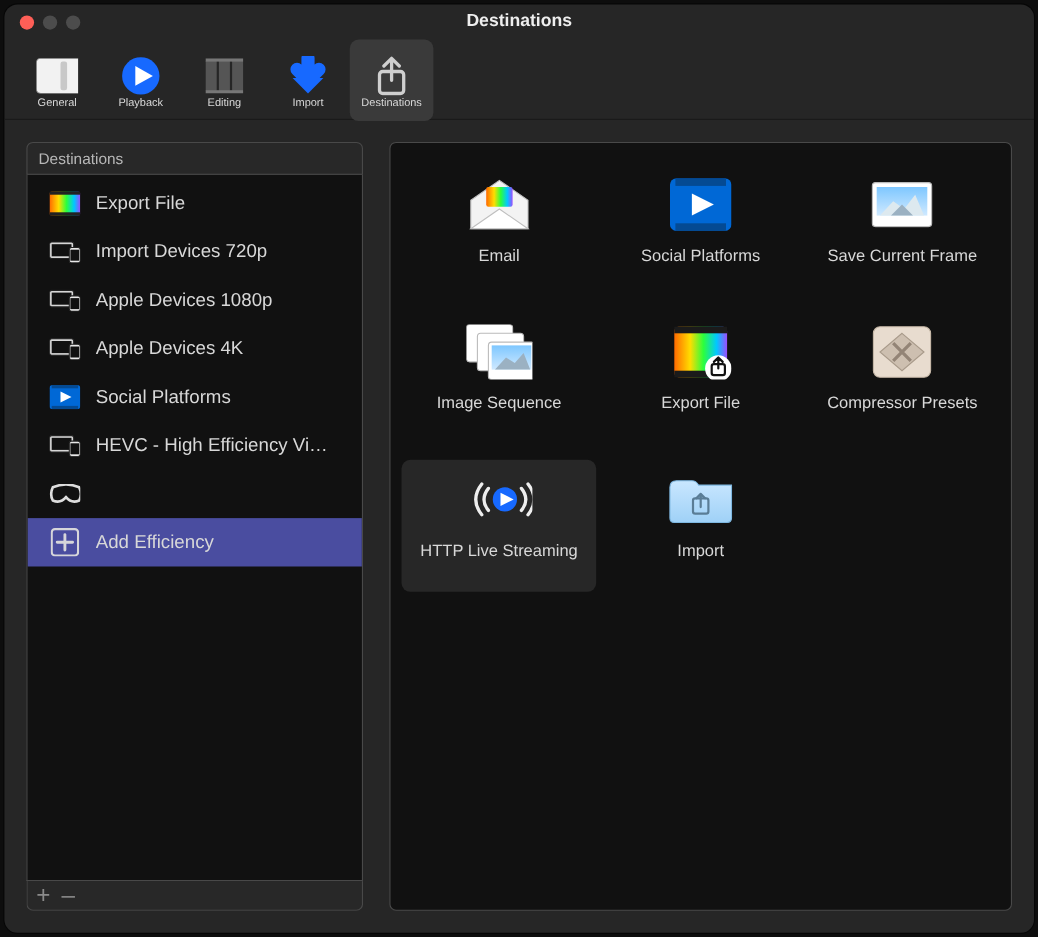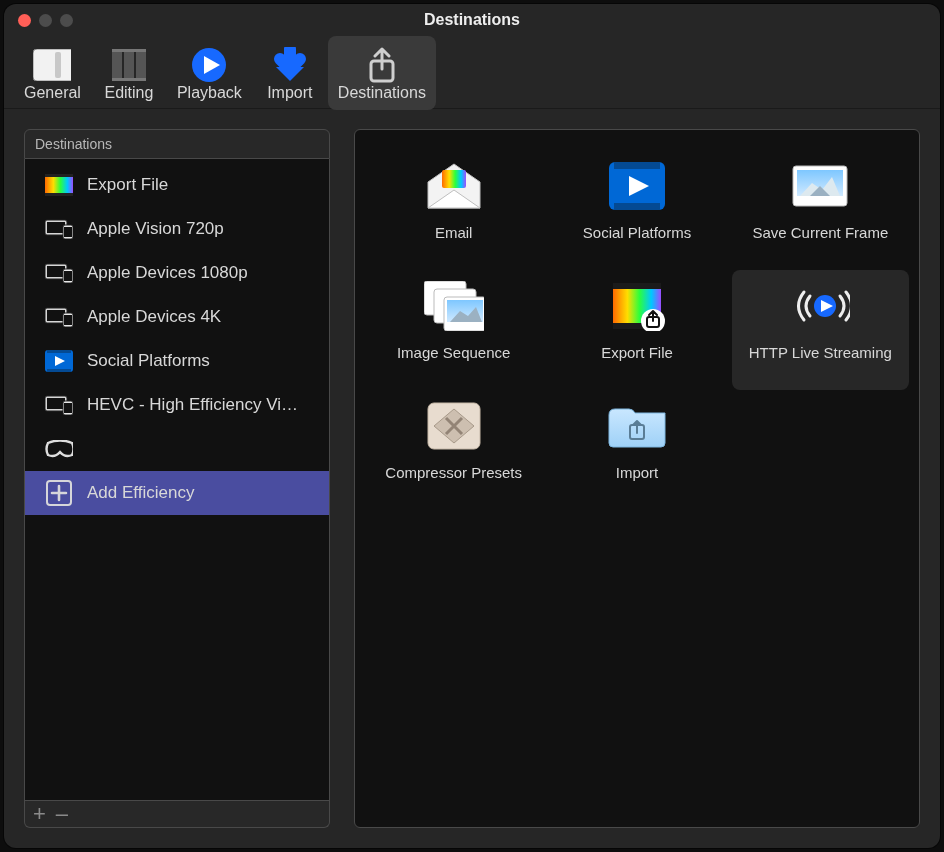--- a/index.html
+++ b/index.html
@@ -46,21 +46,21 @@
     display:flex;gap:0;padding:0 10px;height:72px;align-items:flex-start;
     border-bottom:1px solid #1a1a1a;
   }
   .toolbar .tb-item{
     display:flex;flex-direction:column;align-items:center;justify-content:center;
     padding:6px 10px 4px 10px;border-radius:8px;cursor:default;
     min-width:56px;height:64px;
   }
   .toolbar .tb-item.sel{background:var(--toolbar-sel)}
   .toolbar .tb-ico{width:38px;height:38px;display:flex;align-items:center;justify-content:center}
-  .toolbar .tb-lbl{color:var(--text);font-size:16px;margin-top:0}
+  .toolbar .tb-lbl{color:var(--text);font-size:10px;margin-top:0}
   
   .content{flex:1;display:flex;padding:20px 20px 20px 20px;gap:24px}
   .sidebar{width:306px;display:flex;flex-direction:column}
   .sidebar-head{
     height:28px;background:#282828;border:1px solid var(--border);
     border-top-left-radius:6px;border-top-right-radius:6px;
     display:flex;align-items:center;padding:0 10px;
     color:var(--text-dim);font-size:14px;
   }
   .sidebar-list{
@@ -80,21 +80,21 @@
     height:26px;border:1px solid var(--border);border-top:none;
     border-bottom-left-radius:6px;border-bottom-right-radius:6px;
     background:#282828;display:flex;align-items:center;padding:0 8px;gap:10px;
     color:#8a8a8a;font-size:22px;font-weight:300;line-height:18px;
   }
   .sidebar-footer span{cursor:default}
   
   .grid-area{
     flex:1;border:1px solid var(--border);border-radius:6px;background:var(--panel);
     padding:20px 10px;display:grid;grid-template-columns:repeat(3,1fr);
-    grid-auto-rows:120px;gap:0 6px;align-content:start;
+    grid-auto-rows:120px;gap:14px 6px;align-content:start;
   }
   .grid-item{
     display:flex;flex-direction:column;align-items:center;justify-content:flex-start;
     color:var(--text);font-size:15px;cursor:default;
     border-radius:8px;padding-top:8px;
   }
   .grid-item.sel{background:#272727}
   .grid-ico{width:60px;height:56px;display:flex;align-items:center;justify-content:center}
   .grid-lbl{margin-top:10px;text-align:center}
 
@@ -120,42 +120,42 @@
         <div class="tb-ico">
           <svg width="44" height="32">
             <rect x="0" y="0" width="44" height="32" rx="4" fill="#f2f2f2" stroke="#888"></rect>
             <rect x="22" y="3" width="6" height="26" rx="2" fill="#c8c8c8"></rect>
           </svg>
         </div>
                <div class="tb-lbl">General</div>
       </div>
       <div class="tb-item">
         <div class="tb-ico">
+          <svg width="36" height="36">
+            <circle cx="18" cy="18" r="17" fill="#1769ff"></circle>
+            <polygon points="13,9 29,18 13,27" fill="#fff"></polygon>
+          </svg>
+        </div>
+               <div class="tb-lbl">Playback</div>
+      </div>
+      <div class="tb-item">
+        <div class="tb-ico">
           <svg width="40" height="32">
             <rect x="2" y="2" width="10" height="28" fill="#555" rx="1"></rect>
             <rect x="14" y="2" width="10" height="28" fill="#555" rx="1"></rect>
             <rect x="26" y="2" width="10" height="28" fill="#555" rx="1"></rect>
             <rect x="2" y="0" width="34" height="3" fill="#777"></rect>
             <rect x="2" y="29" width="34" height="3" fill="#777"></rect>
           </svg>
         </div>
                <div class="tb-lbl">Editing</div>
       </div>
       <div class="tb-item">
         <div class="tb-ico">
           <svg width="36" height="36">
-            <circle cx="18" cy="18" r="17" fill="#1769ff"></circle>
-            <polygon points="13,9 29,18 13,27" fill="#fff"></polygon>
-          </svg>
-        </div>
-               <div class="tb-lbl">Playback</div>
-      </div>
-      <div class="tb-item">
-        <div class="tb-ico">
-          <svg width="36" height="36">
             <path d="M18 2 L18 22 M18 22 L8 12 M18 22 L28 12" stroke="#1769ff" stroke-width="12" stroke-linecap="round" stroke-linejoin="round" fill="none"></path>
             <polygon points="4,20 32,20 18,34" fill="#1769ff"></polygon>
           </svg>
         </div>
                <div class="tb-lbl">Import</div>
       </div>
       <div class="tb-item sel">
         <div class="tb-ico">
           <svg width="30" height="36">
             <rect x="4" y="14" width="22" height="20" rx="3" fill="none" stroke="#cfcfcf" stroke-width="3"></rect>
@@ -182,21 +182,21 @@
           </div>
           <div class="sb-row">
             <div class="sb-ico">
               <svg width="30" height="20">
                 <rect x="0" y="1" width="22" height="15" rx="2" fill="#d6d6d6" stroke="#222"></rect>
                 <rect x="2" y="3" width="18" height="11" fill="#111"></rect>
                 <rect x="18" y="6" width="10" height="14" rx="2" fill="#e8e8e8" stroke="#222"></rect>
                 <rect x="19" y="8" width="8" height="10" fill="#111"></rect>
               </svg>
             </div>
-               <div class="sb-lbl">Apple Vision 720p</div>
+               <div class="sb-lbl">Import Devices 720p</div>
           </div>
           <div class="sb-row">
             <div class="sb-ico">
               <svg width="30" height="20">
                 <rect x="0" y="1" width="22" height="15" rx="2" fill="#d6d6d6" stroke="#222"></rect>
                 <rect x="2" y="3" width="18" height="11" fill="#111"></rect>
                 <rect x="18" y="6" width="10" height="14" rx="2" fill="#e8e8e8" stroke="#222"></rect>
                 <rect x="19" y="8" width="8" height="10" fill="#111"></rect>
               </svg>
             </div>
@@ -308,42 +308,42 @@
               <rect x="4" y="2" width="48" height="46" rx="4" fill="url(#film)"></rect>
               <rect x="4" y="2" width="48" height="6" fill="#1b1b1b"></rect>
               <rect x="4" y="42" width="48" height="6" fill="#1b1b1b"></rect>
               <circle cx="44" cy="40" r="12" fill="#fff"></circle>
               <rect x="38" y="36" width="12" height="10" rx="2" fill="none" stroke="#111" stroke-width="2"></rect>
               <path d="M44 40 V30 M44 30 L40 34 M44 30 L48 34" stroke="#111" stroke-width="2" fill="none" stroke-linecap="round"></path>
             </svg>
           </div>
                <div class="grid-lbl">Export File</div>
         </div>
+        <div class="grid-item">
+          <div class="grid-ico">
+            <svg width="56" height="50">
+              <rect x="2" y="2" width="52" height="46" rx="6" fill="#e8dccf" stroke="#c7b9a8"></rect>
+              <path d="M28 8 L48 25 L28 42 L8 25 Z" fill="#cdbfb0" stroke="#a89a8a"></path>
+              <path d="M20 17 L36 33 M36 17 L20 33" stroke="#938476" stroke-width="3"></path>
+            </svg>
+          </div>
+               <div class="grid-lbl">Compressor Presets</div>
+        </div>
         <div class="grid-item sel">
           <div class="grid-ico">
             <svg width="70" height="36">
               <circle cx="35" cy="18" r="11" fill="#1769ff"></circle>
               <polygon points="31,12 43,18 31,24" fill="#fff"></polygon>
               <path d="M20 8 Q12 18 20 28" fill="none" stroke="#eee" stroke-width="3" stroke-linecap="round"></path>
               <path d="M14 4 Q3 18 14 32" fill="none" stroke="#eee" stroke-width="3" stroke-linecap="round"></path>
               <path d="M50 8 Q58 18 50 28" fill="none" stroke="#eee" stroke-width="3" stroke-linecap="round"></path>
               <path d="M56 4 Q67 18 56 32" fill="none" stroke="#eee" stroke-width="3" stroke-linecap="round"></path>
             </svg>
           </div>
                <div class="grid-lbl">HTTP Live Streaming</div>
-        </div>
-        <div class="grid-item">
-          <div class="grid-ico">
-            <svg width="56" height="50">
-              <rect x="2" y="2" width="52" height="46" rx="6" fill="#e8dccf" stroke="#c7b9a8"></rect>
-              <path d="M28 8 L48 25 L28 42 L8 25 Z" fill="#cdbfb0" stroke="#a89a8a"></path>
-              <path d="M20 17 L36 33 M36 17 L20 33" stroke="#938476" stroke-width="3"></path>
-            </svg>
-          </div>
-               <div class="grid-lbl">Compressor Presets</div>
         </div>
         <div class="grid-item">
           <div class="grid-ico">
             <svg width="60" height="46">
               <path d="M2 12 Q2 6 8 6 L22 6 Q26 6 28 10 L58 10 Q58 10 58 16 L58 40 Q58 44 54 44 L6 44 Q2 44 2 40 Z" fill="url(#bluefold)" stroke="#7eb7e0"></path>
               <rect x="23" y="22" width="14" height="14" rx="2" fill="none" stroke="#5a7d96" stroke-width="2"></rect>
               <path d="M30 30 V18 M30 18 L26 22 M30 18 L34 22" fill="none" stroke="#5a7d96" stroke-width="2" stroke-linecap="round"></path>
             </svg>
           </div>
                <div class="grid-lbl">Import</div>

